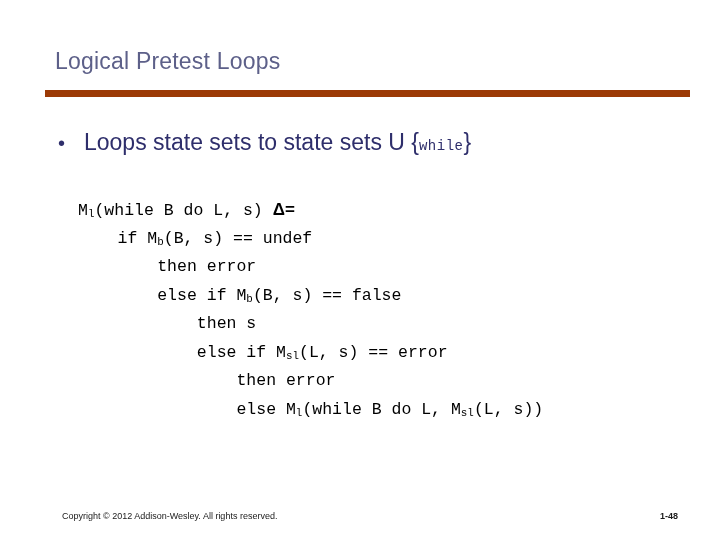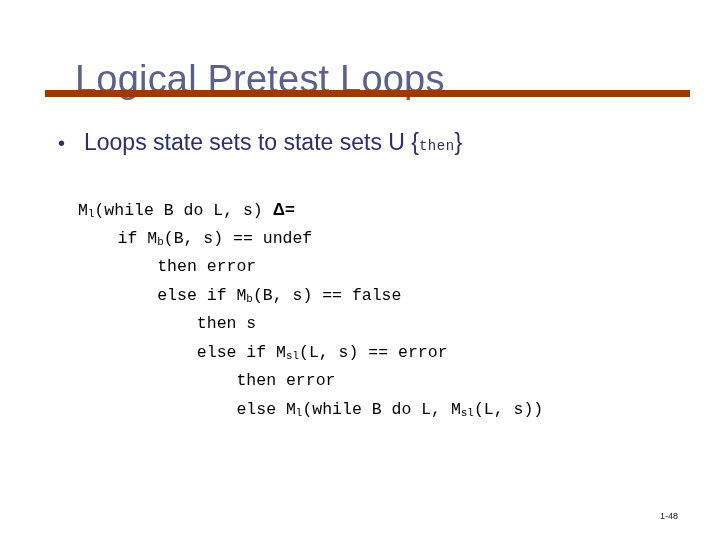--- a/index.html
+++ b/index.html
@@ -19,26 +19,25 @@
     left: 0;
     top: 0;
     width: 720px;
     height: 540px;
     background: #ffffff;
   }
   .slide-title {
     position: absolute;
     left: 55px;
     top: 33px;
-    font-size: 38px;
+    font-size: 23px;
     font-weight: normal;
     color: #5d6089;
     letter-spacing: 0.2px;
     white-space: nowrap;
-    margin-left: 20px;
   }
   .title-rule {
     position: absolute;
     left: 45px;
     top: 90px;
     width: 645px;
     height: 7px;
     background: #9c3a06;
   }
   .bullet-row {
@@ -107,36 +106,38 @@
     color: #1a1a1a;
     white-space: nowrap;
   }
   .footer-pageno {
     position: absolute;
     left: 660px;
     top: 511px;
     font-size: 9px;
     color: #1a1a1a;
     white-space: nowrap;
+    font-weight: bold;
   }
 </style>
 </head>
 <body>
 
 <div class="slide">
 
   <h1 class="slide-title">Logical Pretest Loops</h1>
 
   <div class="title-rule"></div>
 
   <div class="bullet-row">
     <span class="bullet-dot">•</span>
     <span class="bullet-text">
-      <span>Loops state sets to state sets U </span><span class="brace">{</span><span class="mono-inline">then</span><span class="brace">}</span>
+      <span>Loops state sets to state sets U </span><span class="brace">{</span><span class="mono-inline">while</span><span class="brace">}</span>
     </span>
   </div>
 
   <div class="code-block" id="code-block"><div class="code-line"><span>M</span><sub>l</sub><span>(while B do L, s) </span><span class="delta">Δ=</span></div><div class="code-line"><span>    </span><span>if M</span><sub>b</sub><span>(B, s) == undef</span></div><div class="code-line"><span>        </span><span>then error</span></div><div class="code-line"><span>        </span><span>else if M</span><sub>b</sub><span>(B, s) == false</span></div><div class="code-line"><span>            </span><span>then s</span></div><div class="code-line"><span>            </span><span>else if M</span><sub>sl</sub><span>(L, s) == error</span></div><div class="code-line"><span>                </span><span>then error</span></div><div class="code-line"><span>                </span><span>else M</span><sub>l</sub><span>(while B do L, M</span><sub>sl</sub><span>(L, s))</span></div></div>
 
+  <div class="footer-copyright">Copyright © 2012 Addison-Wesley. All rights reserved.</div>
 
   <div class="footer-pageno">1-48</div>
 
 </div>
 
 </body></html>

